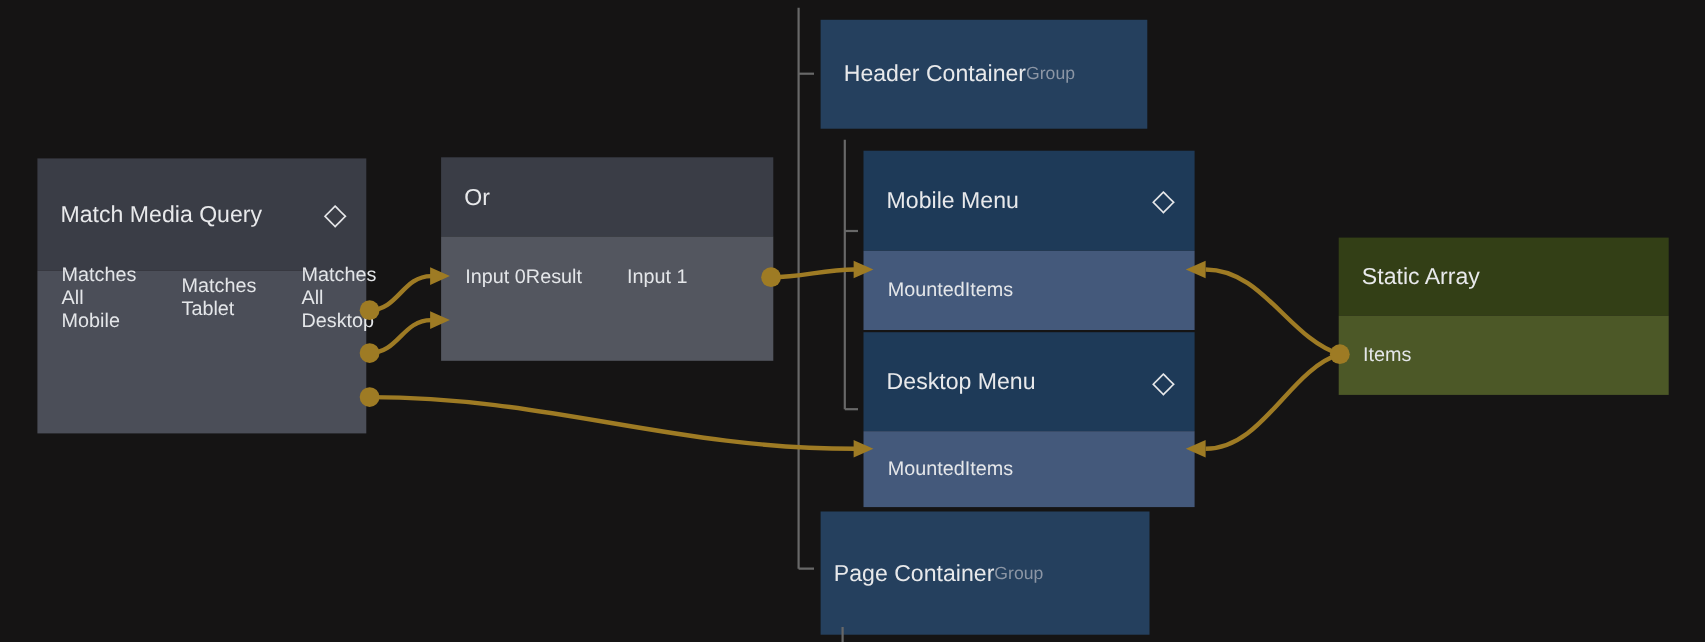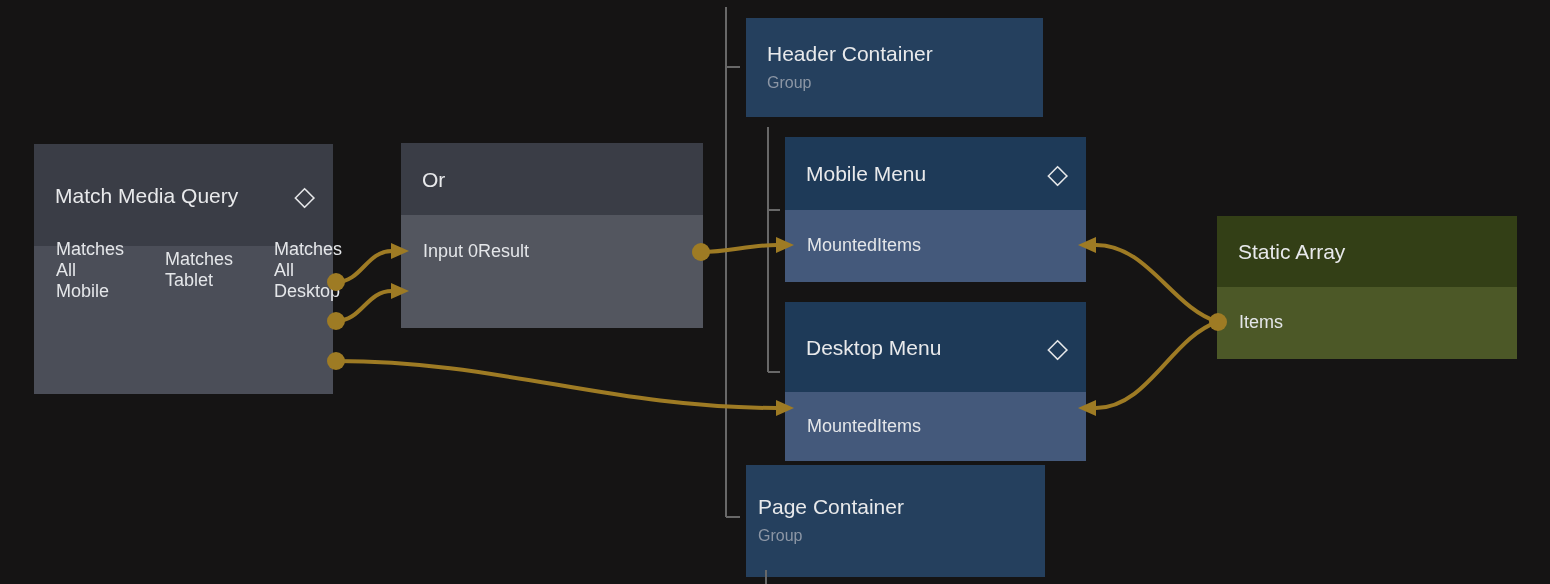--- a/index.html
+++ b/index.html
@@ -27,21 +27,21 @@
     background:var(--canvas_bg);
     overflow:hidden;
   }
   .node{position:absolute;}
   .node-header{
     display:flex;align-items:center;justify-content:space-between;
     padding:0 18px 0 21px;
     color:var(--title_text);
     font-size:21px;line-height:29px;
   }
-  .node-header .titles{display:flex;flex-direction:column;}
+  .node-header .titles{display:flex;flex-direction:row;}
   .node-title{color:var(--title_text);}
   .node-subtitle{color:var(--subtitle_text);font-size:16px;line-height:29px;}
   .diamond-icon{
     font-size:27px;line-height:29px;color:var(--title_text);
     font-family:"DejaVu Sans",sans-serif;
   }
   .node-body{display:flex;flex-direction:row;}
   .port-row{
     height:40px;display:flex;align-items:center;
     padding:0 19px 0 22px;
@@ -57,21 +57,21 @@
   #node-mmq .node-body{height:148px;background:var(--gray_body);padding:4px 0 12px 0;}
 
   #node-or{left:401px;top:143px;width:302px;}
   #node-or .node-header{height:72px;background:var(--gray_header);}
   #node-or .node-body{height:113px;background:var(--or_body);padding:16px 0 17px 0;}
 
   #node-header-container{left:746px;top:18px;width:297px;}
   #node-header-container .node-header{height:99px;background:var(--blue_group);}
 
   #node-mobile-menu{left:785px;top:137px;width:301px;}
-  #node-mobile-menu .node-header{height:73px;background:var(--blue_header);}
+  #node-mobile-menu .node-header{height:91px;background:var(--blue_header);}
   #node-mobile-menu .node-body{height:72px;background:var(--blue_body);padding:15px 0 17px 0;}
 
   #node-desktop-menu{left:785px;top:302px;width:301px;}
   #node-desktop-menu .node-header{height:90px;background:var(--blue_header);}
   #node-desktop-menu .node-body{height:69px;background:var(--blue_body);padding:14px 0 15px 0;}
 
   #node-page-container{left:746px;top:465px;width:299px;}
   #node-page-container .node-header{height:112px;background:var(--blue_group);padding-left:12px;}
 
   #node-static-array{left:1217px;top:216px;width:300px;}
@@ -109,20 +109,23 @@
 
   <div class="node" id="node-or">
     <div class="node-header">
       <span class="node-title">Or</span>
     </div>
     <div class="node-body">
       <div class="port-row both">
         <span>Input 0</span>
         <span>Result</span>
       </div>
+      <div class="port-row in">
+        <span>Input 1</span>
+      </div>
     </div>
   </div>
 
   <div class="node" id="node-header-container">
     <div class="node-header">
       <span class="titles">
         <span class="node-title">Header Container</span>
         <span class="node-subtitle">Group</span>
       </span>
     </div>

